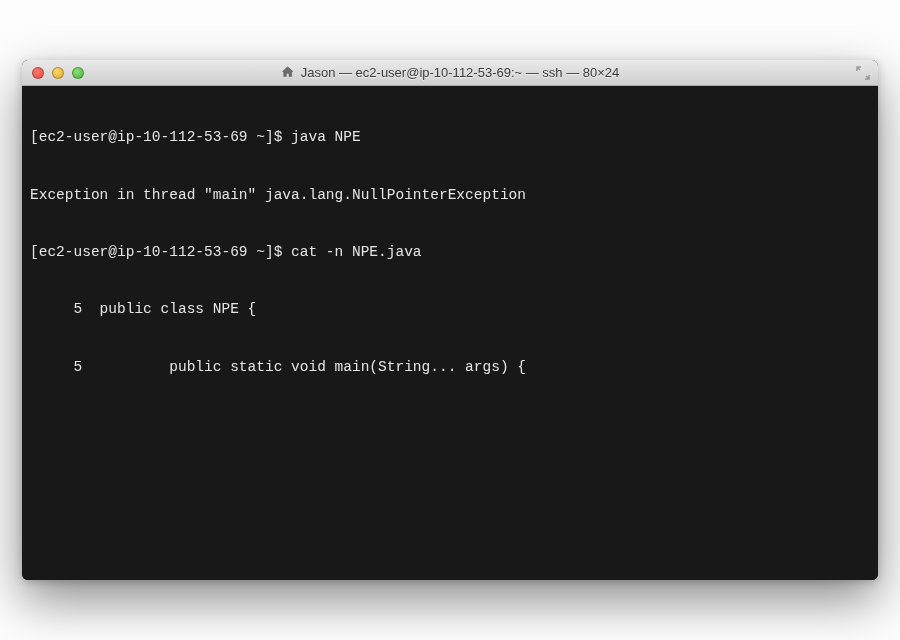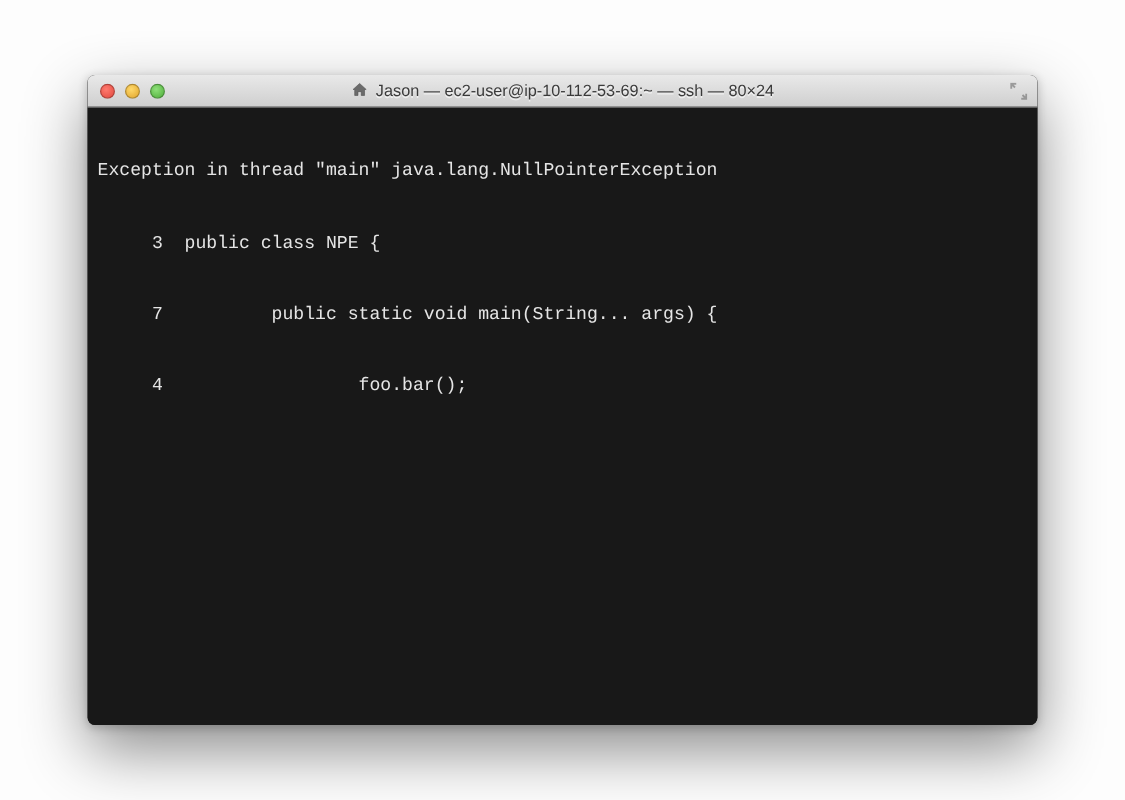--- a/index.html
+++ b/index.html
@@ -6,21 +6,21 @@
   body {
     width: 900px;
     height: 640px;
     background: #fdfdfd;
     display: flex;
     align-items: center;
     justify-content: center;
     font-family: Menlo, Monaco, "Courier New", monospace;
   }
   .window {
-    width: 760px;
+    width: 856px;
     height: 520px;
     border-radius: 6px;
     overflow: hidden;
     box-shadow: 0 20px 50px rgba(0,0,0,0.45), 0 2px 8px rgba(0,0,0,0.2);
     background: #1b1b1b;
     display: flex;
     flex-direction: column;
   }
   .titlebar {
     height: 26px;
@@ -98,24 +98,25 @@
       <svg class="home-icon" viewBox="0 0 16 16">
         <path d="M8 2 L14 7.5 L12.5 7.5 L12.5 13 L9.5 13 L9.5 9.5 L6.5 9.5 L6.5 13 L3.5 13 L3.5 7.5 L2 7.5 Z" fill="#6b6b6b" stroke="#4a4a4a" stroke-width="0.5"></path>
       </svg>
       <span>Jason — ec2-user@ip-10-112-53-69:~ — ssh — 80×24</span>
     </div>
     <svg class="fullscreen-btn" viewBox="0 0 14 14">
       <path d="M1 5 L1 1 L5 1 M4 4 L1 1 M9 13 L13 13 L13 9 M10 10 L13 13" stroke="#6d6d6d" stroke-width="1.5" fill="none"></path>
     </svg>
   </div>
   <div class="terminal-body">
+    <span class="line">[ec2-user@ip-10-112-53-69 ~]$ java NPE</span>
     <span class="line">Exception in thread "main" java.lang.NullPointerException</span>
-    <span class="line">     3  public class NPE {</span>
-    <span class="line">     7          public static void main(String... args) {</span>
-    <span class="line">     4                  foo.bar();</span>
+    <span class="line">[ec2-user@ip-10-112-53-69 ~]$ cat -n NPE.java</span>
+    <span class="line">     5  public class NPE {</span>
+    <span class="line">     5          public static void main(String... args) {</span>
     
     
     
     
     
     
     
   </div>
 </div>
 

